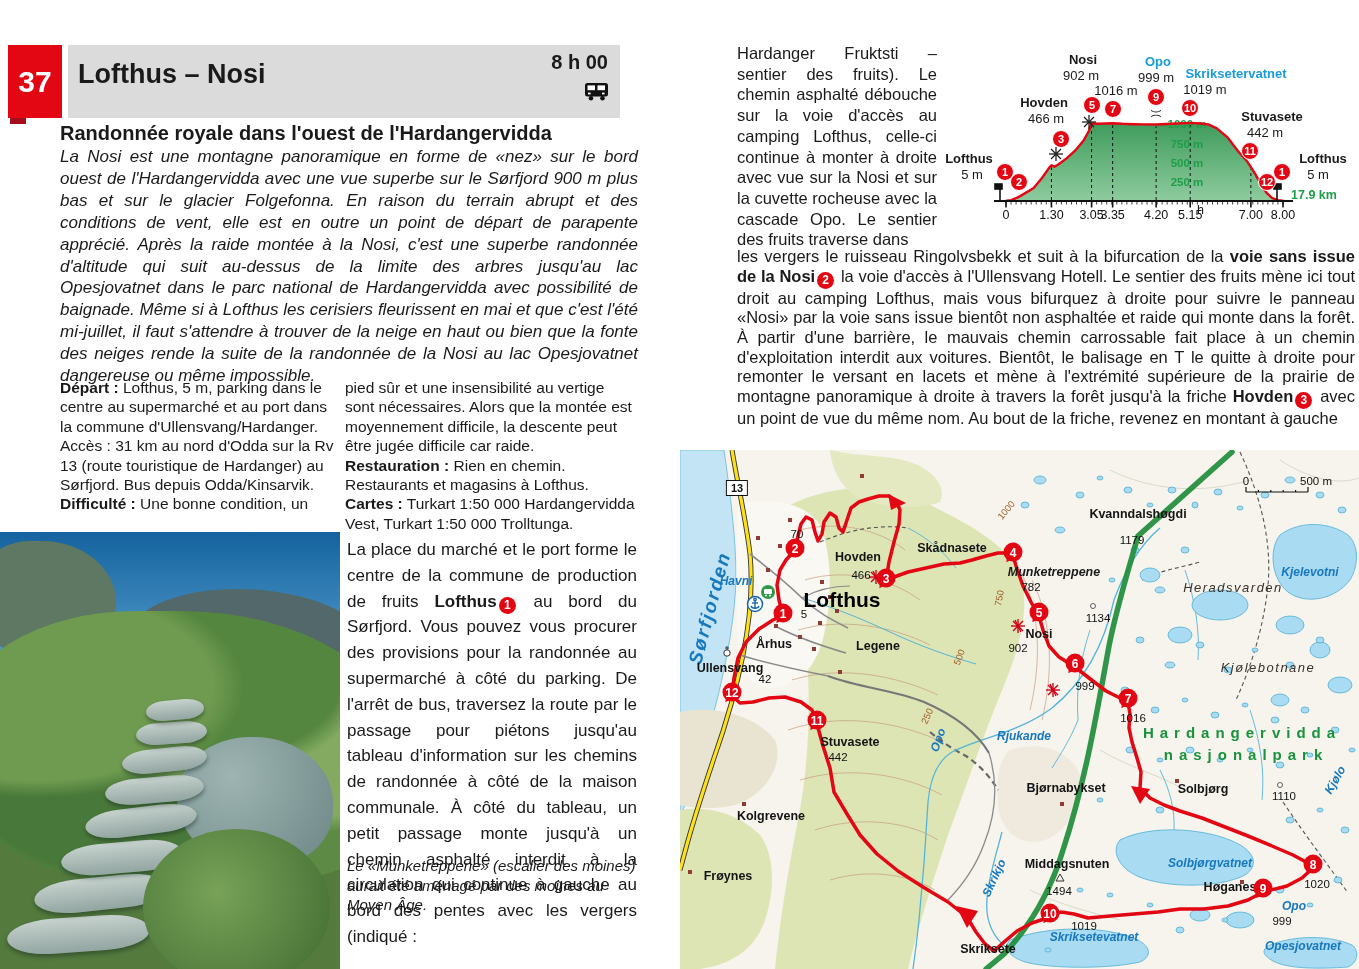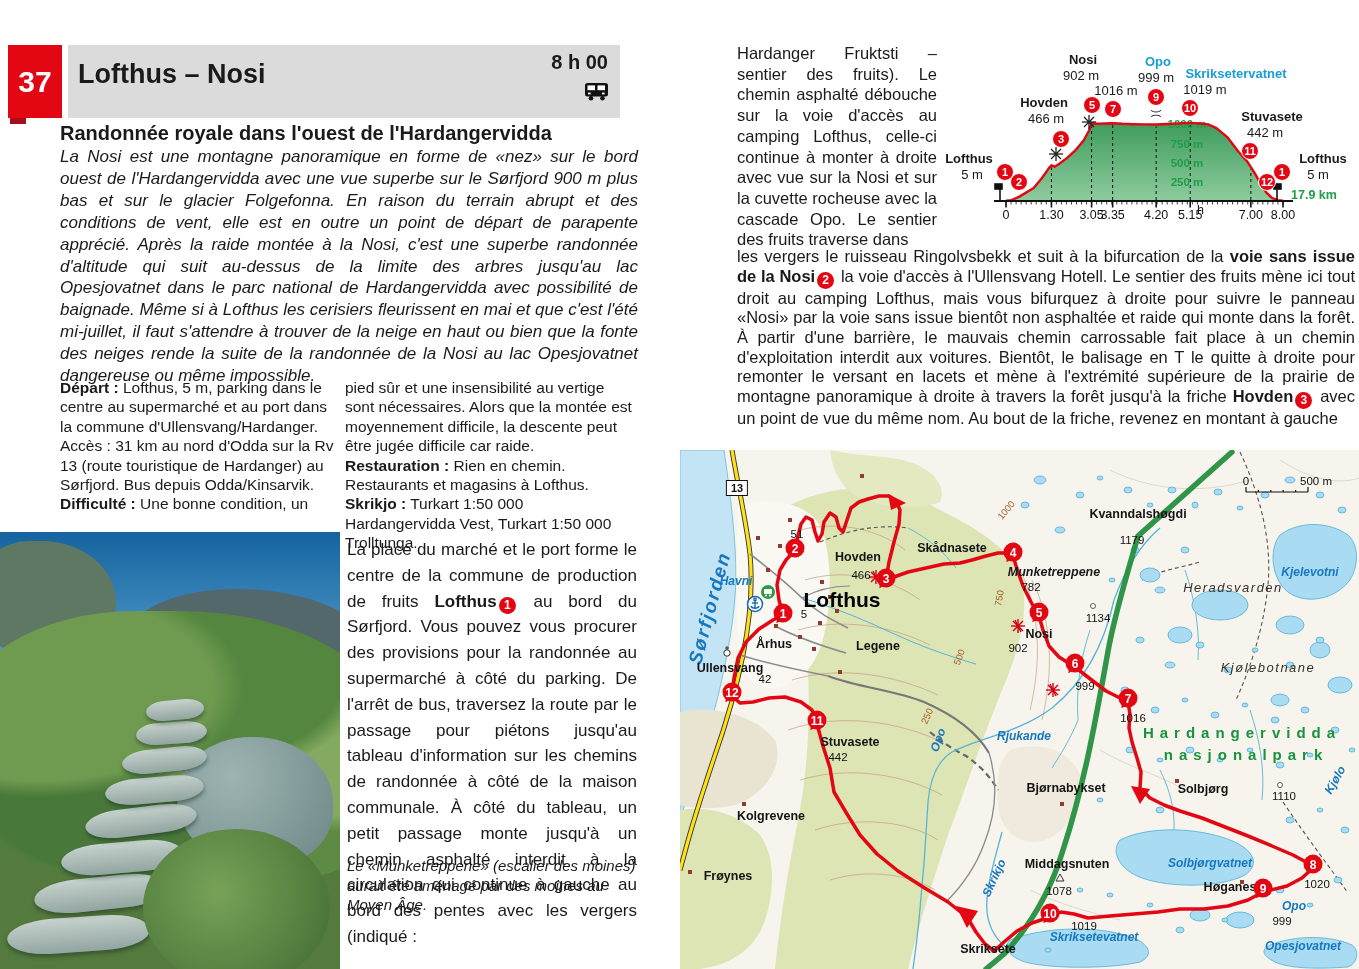--- a/index.html
+++ b/index.html
@@ -97,21 +97,21 @@
       <rect x="4" y="10.6" width="2.6" height="1.8" fill="#fff"></rect>
       <rect x="18" y="10.6" width="2.6" height="1.8" fill="#fff"></rect>
       <circle cx="7" cy="16.3" r="2.3" fill="#111"></circle>
         <circle cx="18.5" cy="16.3" r="2.3" fill="#111"></circle>
     </svg>
   </div>
 
   <div class="intro-h">Randonnée royale dans l'ouest de l'Hardangervidda</div>
   <div class="lead">La Nosi est une montagne panoramique en forme de «nez» sur le bord ouest de l'Hardangervidda avec une vue superbe sur le Sørfjord 900 m plus bas et sur le glacier Folgefonna. En raison du terrain abrupt et des conditions de vent, elle est en outre un point de départ de parapente apprécié. Après la raide montée à la Nosi, c'est une superbe randonnée d'altitude qui suit au-dessus de la limite des arbres jusqu'au lac Opesjovatnet dans le parc national de Hardangervidda avec possibilité de baignade. Même si à Lofthus les cerisiers fleurissent en mai et que c'est l'été mi-juillet, il faut s'attendre à trouver de la neige en haut ou bien que la fonte des neiges rende la suite de la randonnée de la Nosi au lac Opesjovatnet dangereuse ou même impossible.</div>
   <div class="info1"><b>Départ :</b> Lofthus, 5 m, parking dans le centre au supermarché et au port dans la commune d'Ullensvang/Hardanger. Accès : 31 km au nord d'Odda sur la Rv 13 (route touristique de Hardanger) au Sørfjord. Bus depuis Odda/Kinsarvik.<br><b>Difficulté :</b> Une bonne condition, un</div>
-  <div class="info2">pied sûr et une insensibilité au vertige sont nécessaires. Alors que la montée est moyennement difficile, la descente peut être jugée difficile car raide.<br><b>Restauration :</b> Rien en chemin. Restaurants et magasins à Lofthus.<br><b>Skrikjo :</b> Turkart 1:50 000 Hardangervidda Vest, Turkart 1:50 000 Trolltunga.</div>
+  <div class="info2">pied sûr et une insensibilité au vertige sont nécessaires. Alors que la montée est moyennement difficile, la descente peut être jugée difficile car raide.<br><b>Restauration :</b> Rien en chemin. Restaurants et magasins à Lofthus.<br><b>Cartes :</b> Turkart 1:50 000 Hardangervidda Vest, Turkart 1:50 000 Trolltunga.</div>
 
   <div class="photo">
     <div class="ph-sky"></div>
     <div class="ph-ridge"></div>
     <div class="ph-ridge2"></div>
     <div class="ph-veg"></div>
     <div class="ph-boulder"></div>
     <div class="ph-step" style="left:2%;top:88%;width:42%;height:8%;transform:rotate(-4deg);"></div>
     <div class="ph-step" style="left:10%;top:79%;width:39%;height:7.5%;transform:rotate(-6deg);"></div>
     <div class="ph-step" style="left:18%;top:71%;width:36%;height:7%;transform:rotate(-5deg);"></div>
@@ -511,21 +511,21 @@
           <line x1="-5" y1="5" x2="5" y2="-5"></line>
           <line x1="-3" y1="-6" x2="3" y2="6"></line>
           <circle cx="0" cy="0" r="1.8" fill="#d0021b" stroke="none"></circle>
         </g>
       </svg>
     <div class="mlayer" id="map-labels">
         <span class="ml water-lg" style="left: 30px; top: 158px; transform: translate(-50%, -50%) rotate(-75deg);">Sørfjorden</span>
         <span class="ml water" style="left: 56px; top: 131px;">Havni</span>
         <span class="ml place-lg" style="left: 162px; top: 150px;">Lofthus</span>
         <span class="ml elev" style="left: 124px; top: 164px;">5</span>
-        <span class="ml elev" style="left: 117px; top: 84px;">51</span>
+        <span class="ml elev" style="left: 117px; top: 84px;">70</span>
         <span class="ml place" style="left: 94px; top: 194px;">Århus</span>
         <span class="ml place" style="left: 50px; top: 218px;">Ullensvang</span>
         <span class="ml elev" style="left: 85px; top: 229px;">42</span>
         <span class="ml place" style="left: 178px; top: 107px;">Hovden</span>
         <span class="ml elev" style="left: 181px; top: 125px;">466</span>
         <span class="ml place" style="left: 272px; top: 98px;">Skådnasete</span>
         <span class="ml place" style="left: 198px; top: 196px;">Legene</span>
         <span class="ml place-it" style="left: 374px; top: 122px;">Munketreppene</span>
         <span class="ml elev" style="left: 351px; top: 137px;">782</span>
         <span class="ml place" style="left: 359px; top: 184px;">Nosi</span>
@@ -537,21 +537,21 @@
         <span class="ml elev" style="left: 452px; top: 90px;">1179</span>
         <span class="ml area-it" style="left: 553px; top: 137px;">Heradsvarden</span>
         <span class="ml water" style="left: 630px; top: 122px;">Kjelevotni</span>
         <span class="ml area-it" style="left: 588px; top: 217px;">Kjølebotnane</span>
         <span class="ml park" style="left: 562px; top: 282px;">Hardangervidda</span>
         <span class="ml park" style="left: 566px; top: 304px;">nasjonalpark</span>
         <span class="ml place" style="left: 386px; top: 338px;">Bjørnabykset</span>
         <span class="ml place" style="left: 523px; top: 339px;">Solbjørg</span>
         <span class="ml elev" style="left: 604px; top: 346px;">1110</span>
         <span class="ml place" style="left: 387px; top: 414px;">Middagsnuten</span>
-        <span class="ml elev" style="left: 379px; top: 441px;">1078</span>
+        <span class="ml elev" style="left: 379px; top: 441px;">1494</span>
         <span class="ml place" style="left: 91px; top: 366px;">Kolgrevene</span>
         <span class="ml place" style="left: 48px; top: 426px;">Frøynes</span>
         <span class="ml place" style="left: 170px; top: 292px;">Stuvasete</span>
         <span class="ml elev" style="left: 158px; top: 307px;">442</span>
         <span class="ml water" style="left: 344px; top: 286px;">Rjukande</span>
         <span class="ml water" style="left: 258px; top: 290px; transform: translate(-50%, -50%) rotate(-70deg);">Opo</span>
         <span class="ml water" style="left: 314px; top: 428px; transform: translate(-50%, -50%) rotate(-65deg);">Skrikjo</span>
         <span class="ml water" style="left: 530px; top: 413px;">Solbjørgvatnet</span>
         <span class="ml place" style="left: 550px; top: 437px;">Høganes</span>
         <span class="ml water" style="left: 414px; top: 487px;">Skriksetevatnet</span>

